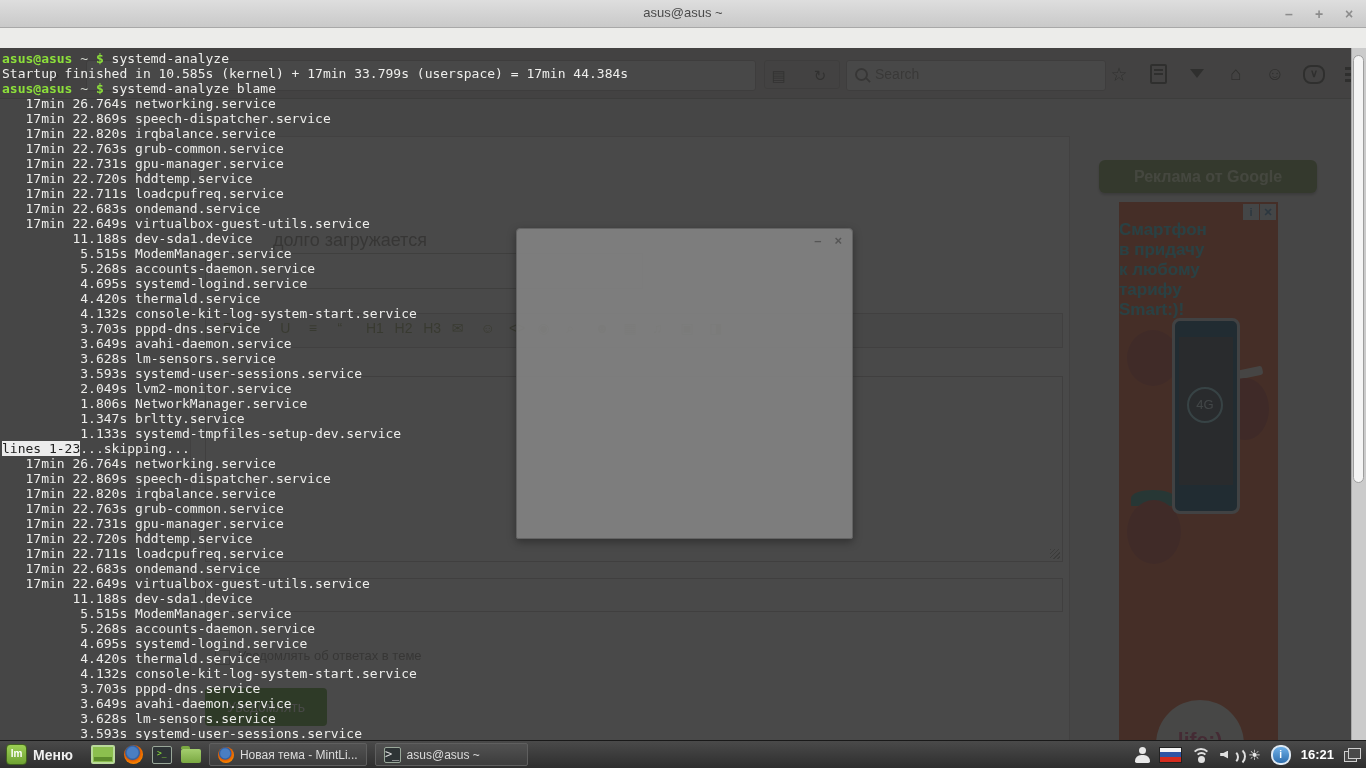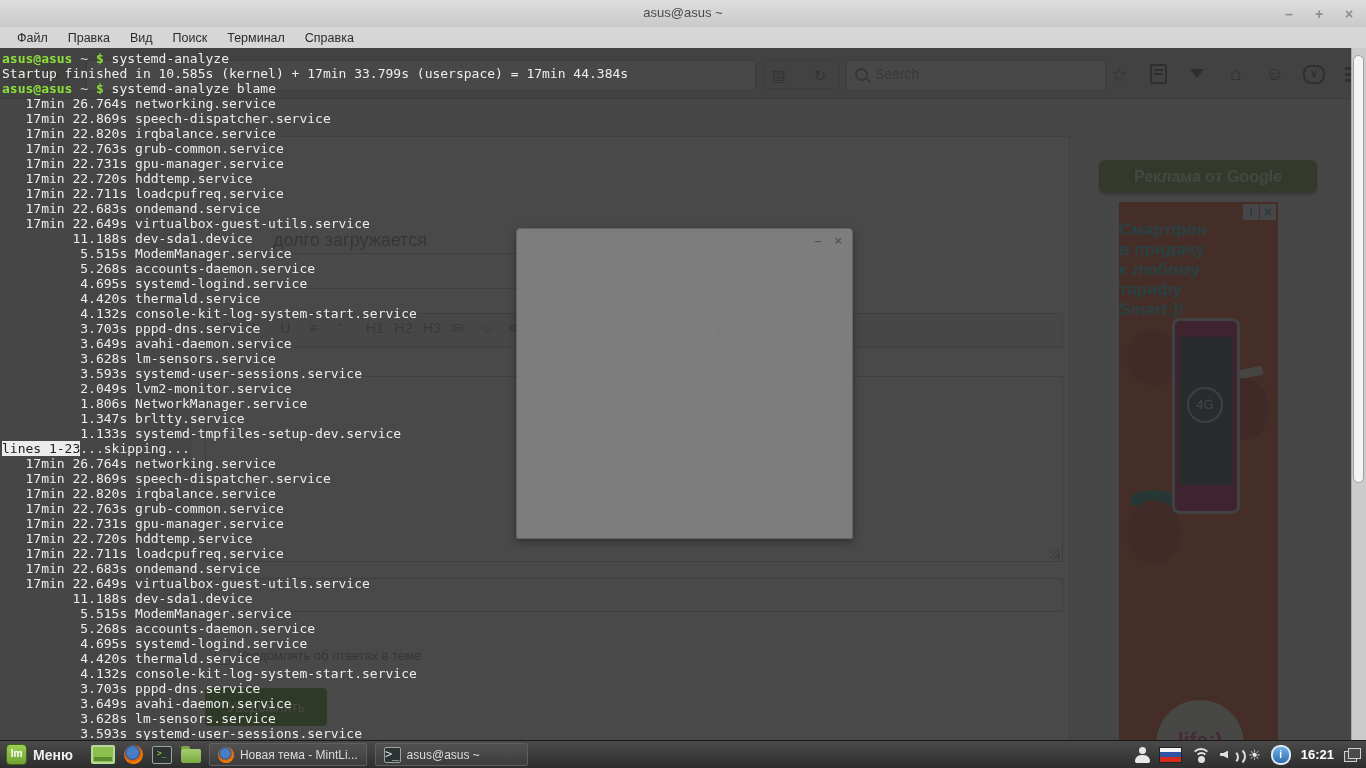--- a/index.html
+++ b/index.html
@@ -41,21 +41,21 @@
   .f-submit{position:absolute;left:205px;top:688px;width:122px;height:38px;background:#5aa02c;border-radius:4px;
             color:#f4f8ee;font-size:14px;text-align:center;line-height:38px;}
   
   .ad-badge{position:absolute;left:1099px;top:160px;width:218px;height:33px;background:#7d9c50;border-radius:6px;
             box-shadow:0 2px 3px rgba(0,0,0,.3);color:#e2f0c2;font-size:16px;font-weight:bold;text-align:center;line-height:33px;}
   .ad{position:absolute;left:1119px;top:202px;width:159px;bottom:0;background:#e55a2b;overflow:hidden;}
   .ad-ctl{position:absolute;top:2px;right:2px;display:flex;gap:1px;}
   .ad-ctl b{width:16px;height:16px;background:#dde9f2;color:#4a90c2;font-size:11px;line-height:16px;text-align:center;font-weight:bold;}
   .ad-line{position:relative;text-align:left;color:#38cfe0;font-weight:bold;font-size:17px;line-height:20px;}
   .berry{position:absolute;border-radius:50%;background:#c64436;}
-  .phone{position:absolute;left:53px;top:116px;width:62px;height:190px;background:#be185d;border:3px solid #cdd3da;border-radius:8px;}
+  .phone{position:absolute;left:53px;top:116px;width:62px;height:190px;background:#0c4a6e;border:3px solid #cdd3da;border-radius:8px;}
   .phone .scr{position:absolute;left:4px;right:4px;top:16px;bottom:26px;background:#3a4452;}
   .ring4g{position:absolute;left:12px;top:66px;width:32px;height:32px;border:2px solid #8fd8e4;border-radius:50%;
           color:#cfe8ee;font-size:13px;line-height:32px;text-align:center;}
   .hatband{position:absolute;background:#ece6df;border-radius:3px;}
   .cap{position:absolute;background:#2e8f86;border-radius:50% 50% 0 0;}
   .ad-btn{position:absolute;left:12px;top:378px;width:138px;height:54px;background:#7e2837;border-radius:4px;
           color:#35d6e2;font-weight:bold;font-size:15px;text-align:center;padding-top:8px;box-sizing:border-box;line-height:19px;}
   .life{position:absolute;left:37px;top:498px;width:88px;height:88px;background:#f2eeea;border-radius:50%;
         color:#e0457b;font-weight:bold;font-size:21px;text-align:center;line-height:80px;}
   
@@ -223,28 +223,20 @@
   </div>
 
   <div class="titlebar">
     <div class="t-title">asus@asus ~</div>
     <div class="winbtns">
       <b>–</b>
       <b>+</b>
       <b>×</b>
     </div>
   </div>
-  <div class="menubar">
-    <span>Файл</span>
-    <span>Правка</span>
-    <span>Вид</span>
-    <span>Поиск</span>
-    <span>Терминал</span>
-    <span>Справка</span>
-  </div>
   <div class="term-body">
     <pre class="term-pre"><div><span class="t-user">asus@asus</span><span class="t-dim"> ~ </span><span class="t-user">$</span><span> systemd-analyze</span></div><div><span>Startup finished in 10.585s (kernel) + 17min 33.799s (userspace) = 17min 44.384s</span></div><div><span class="t-user">asus@asus</span><span class="t-dim"> ~ </span><span class="t-user">$</span><span> systemd-analyze blame</span></div><div><span>   17min 26.764s networking.service</span></div><div><span>   17min 22.869s speech-dispatcher.service</span></div><div><span>   17min 22.820s irqbalance.service</span></div><div><span>   17min 22.763s grub-common.service</span></div><div><span>   17min 22.731s gpu-manager.service</span></div><div><span>   17min 22.720s hddtemp.service</span></div><div><span>   17min 22.711s loadcpufreq.service</span></div><div><span>   17min 22.683s ondemand.service</span></div><div><span>   17min 22.649s virtualbox-guest-utils.service</span></div><div><span>         11.188s dev-sda1.device</span></div><div><span>          5.515s ModemManager.service</span></div><div><span>          5.268s accounts-daemon.service</span></div><div><span>          4.695s systemd-logind.service</span></div><div><span>          4.420s thermald.service</span></div><div><span>          4.132s console-kit-log-system-start.service</span></div><div><span>          3.703s pppd-dns.service</span></div><div><span>          3.649s avahi-daemon.service</span></div><div><span>          3.628s lm-sensors.service</span></div><div><span>          3.593s systemd-user-sessions.service</span></div><div><span>          2.049s lvm2-monitor.service</span></div><div><span>          1.806s NetworkManager.service</span></div><div><span>          1.347s brltty.service</span></div><div><span>          1.133s systemd-tmpfiles-setup-dev.service</span></div><div><span class="t-inv">lines 1-23</span><span>...skipping...</span></div><div><span>   17min 26.764s networking.service</span></div><div><span>   17min 22.869s speech-dispatcher.service</span></div><div><span>   17min 22.820s irqbalance.service</span></div><div><span>   17min 22.763s grub-common.service</span></div><div><span>   17min 22.731s gpu-manager.service</span></div><div><span>   17min 22.720s hddtemp.service</span></div><div><span>   17min 22.711s loadcpufreq.service</span></div><div><span>   17min 22.683s ondemand.service</span></div><div><span>   17min 22.649s virtualbox-guest-utils.service</span></div><div><span>         11.188s dev-sda1.device</span></div><div><span>          5.515s ModemManager.service</span></div><div><span>          5.268s accounts-daemon.service</span></div><div><span>          4.695s systemd-logind.service</span></div><div><span>          4.420s thermald.service</span></div><div><span>          4.132s console-kit-log-system-start.service</span></div><div><span>          3.703s pppd-dns.service</span></div><div><span>          3.649s avahi-daemon.service</span></div><div><span>          3.628s lm-sensors.service</span></div><div><span>          3.593s systemd-user-sessions.service</span></div></pre>
     <div class="t-scroll">
       <div class="t-thumb"></div>
     </div>
   </div>
 
   <div class="dialog">
     <div class="d-btns">
       <b>–</b>

